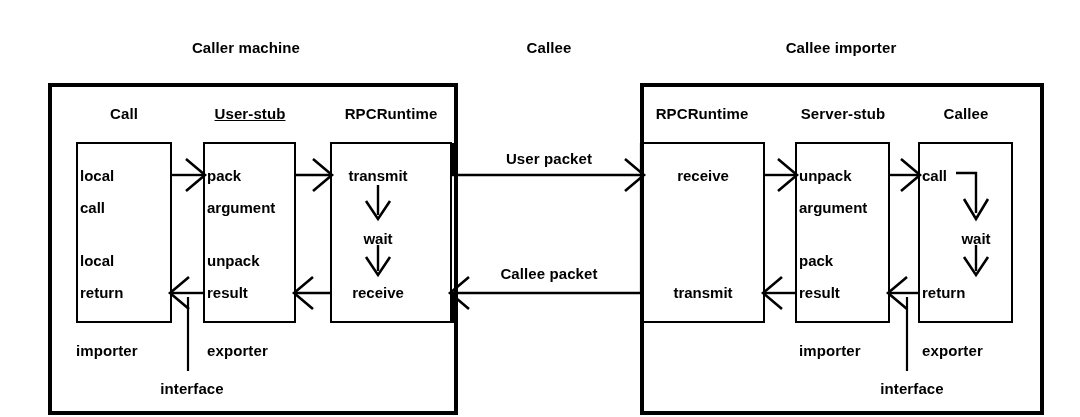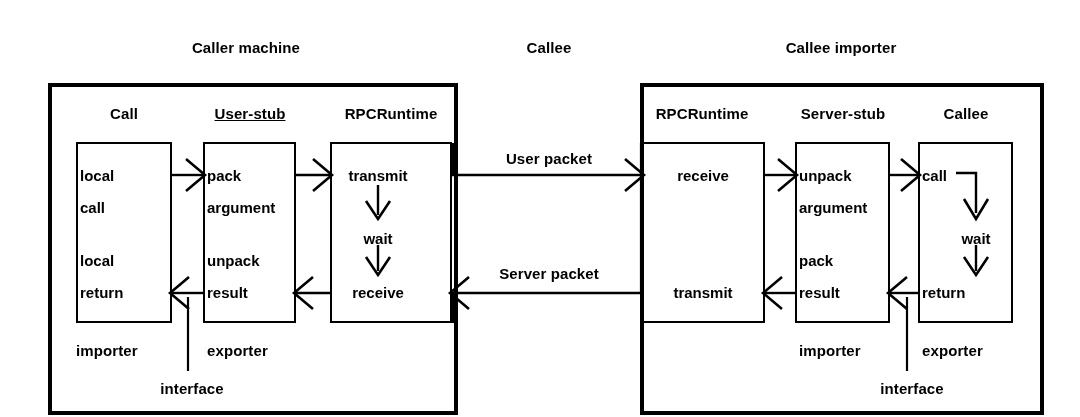--- a/index.html
+++ b/index.html
@@ -50,21 +50,21 @@
 
   <div class="txt c" style="left:378px;top:145px;">transmit</div>
   <div class="txt c" style="left:378px;top:208px;">wait</div>
   <div class="txt c" style="left:378px;top:262px;">receive</div>
 
   <div class="lbl" style="left:76px;top:320px;">importer</div>
   <div class="lbl" style="left:207px;top:320px;">exporter</div>
   <div class="lbl c" style="left:192px;top:358px;">interface</div>
 
   <div class="lbl c" style="left:549px;top:128px;">User packet</div>
-  <div class="lbl c" style="left:549px;top:243px;">Server packet</div>
+  <div class="lbl c" style="left:549px;top:243px;">Callee packet</div>
 
   <div class="lbl c" style="left:702px;top:83px;">RPCRuntime</div>
   <div class="lbl c" style="left:843px;top:83px;">Server-stub</div>
   <div class="lbl c" style="left:966px;top:83px;">Callee</div>
 
   <div class="comp" style="left:642px;top:119px;width:123px;height:181px;"></div>
   <div class="comp" style="left:795px;top:119px;width:95px;height:181px;"></div>
   <div class="comp" style="left:918px;top:119px;width:95px;height:181px;"></div>
 
   <div class="txt c" style="left:703px;top:145px;">receive</div>

